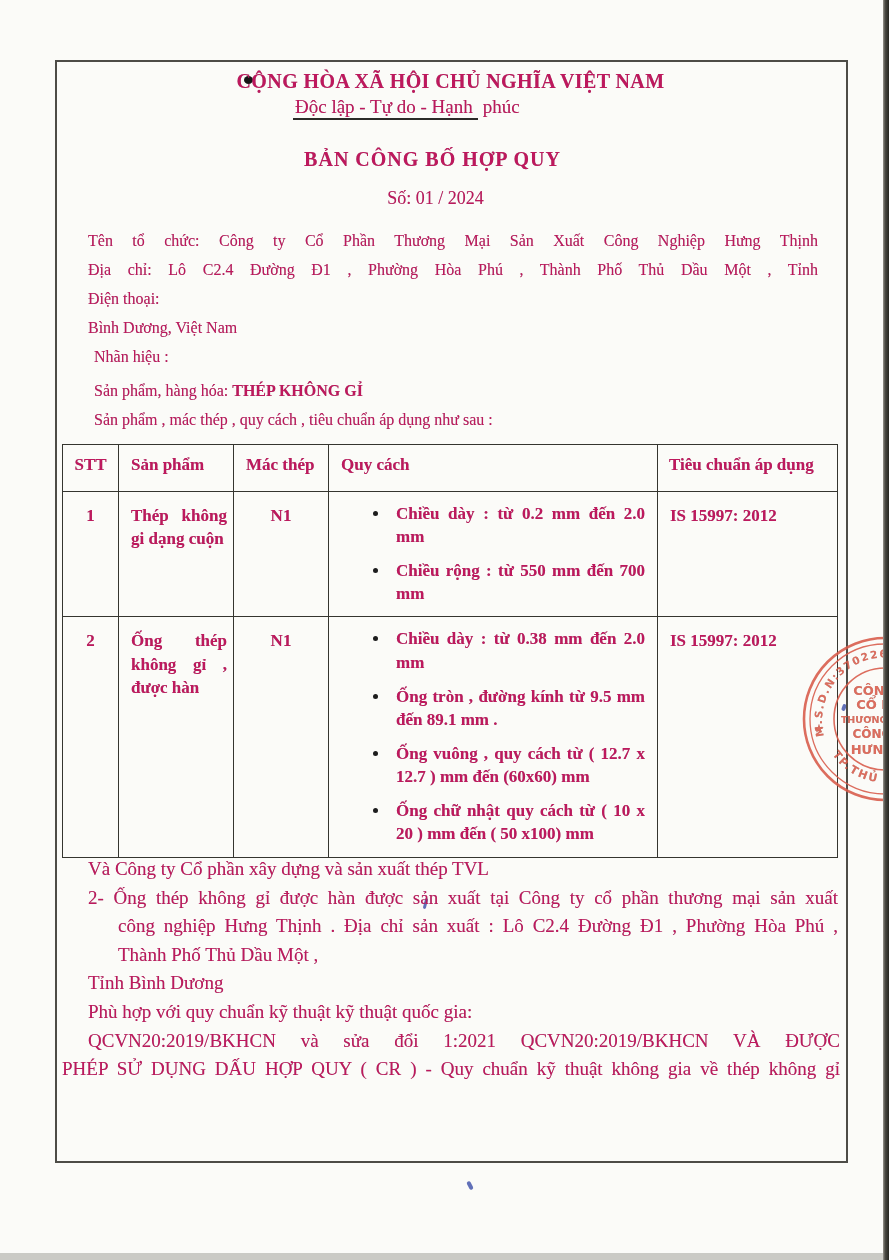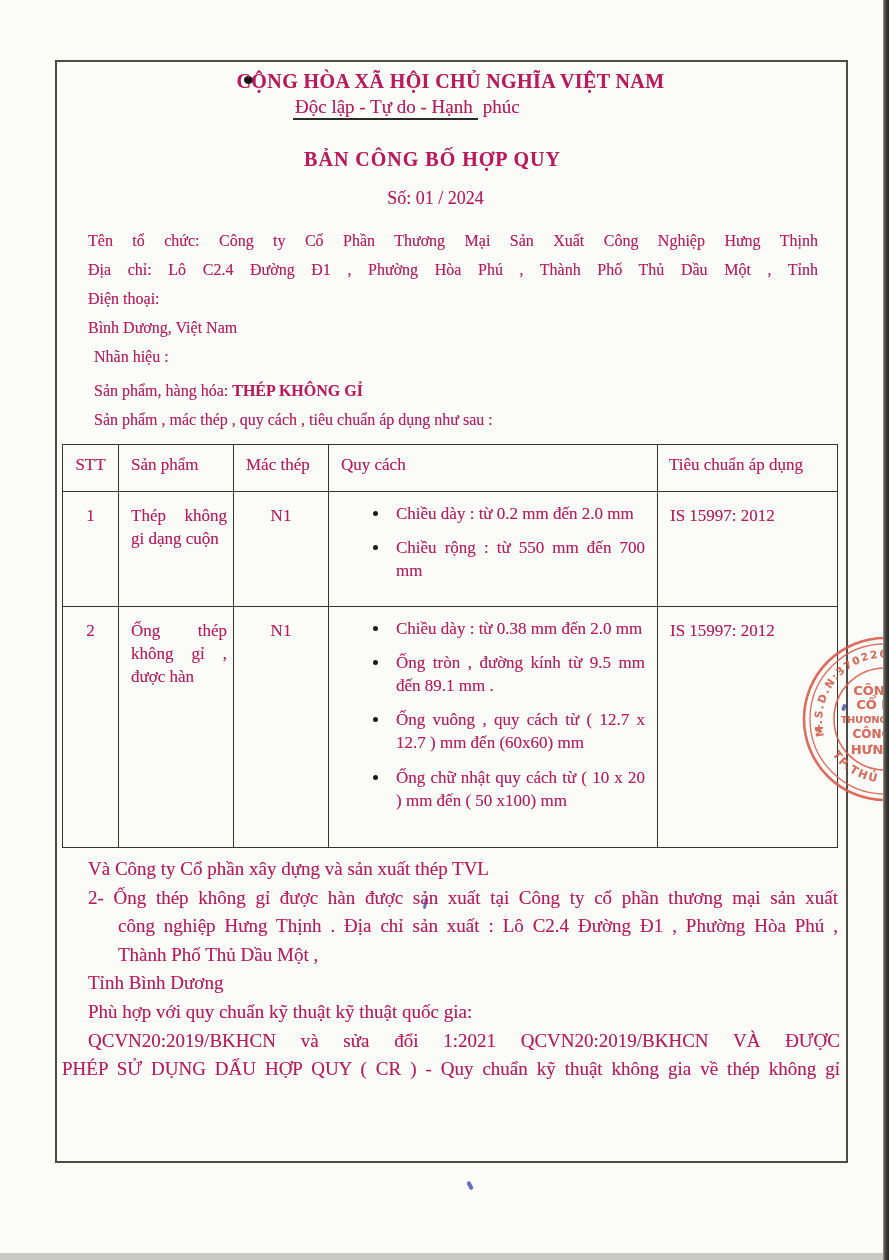--- a/index.html
+++ b/index.html
@@ -36,21 +36,21 @@
   
   .info{position:absolute;left:88px;top:226px;width:730px;font-size:16px;line-height:29px;z-index:2;}
   .info .indent{padding-left:6px;}
   .info .gap-top{margin-top:5px;}
   .jl{text-align:justify;text-align-last:justify;}
 
   
   .spec-table{position:absolute;left:62px;top:444px;border-collapse:collapse;
     table-layout:fixed;width:775px;font-size:17px;line-height:1.36;z-index:2;}
   .spec-table td,.spec-table th{border:1.6px solid #35352f;vertical-align:top;
-    font-weight:normal;text-align:left;padding:0;}
+    font-weight:bold;text-align:left;padding:0;}
   .spec-table .h-row th{height:38px;padding-top:8px;}
   .th-stt{text-align:center !important;}
   .td-stt{text-align:center !important;padding-top:12px !important;}
   .td-sp{padding:12px 6px 0 12px !important;}
   .th-sp,.th-mt{padding-left:12px !important;}
   .th-qc{padding-left:12px !important;border-radius:7px;}
   .th-tc{padding-left:11px !important;}
   .td-mt{text-align:center !important;padding-top:12px !important;}
   .td-qc{padding:10px 12px 0 40px !important;}
   .td-tc{padding:12px 6px 0 12px !important;}

